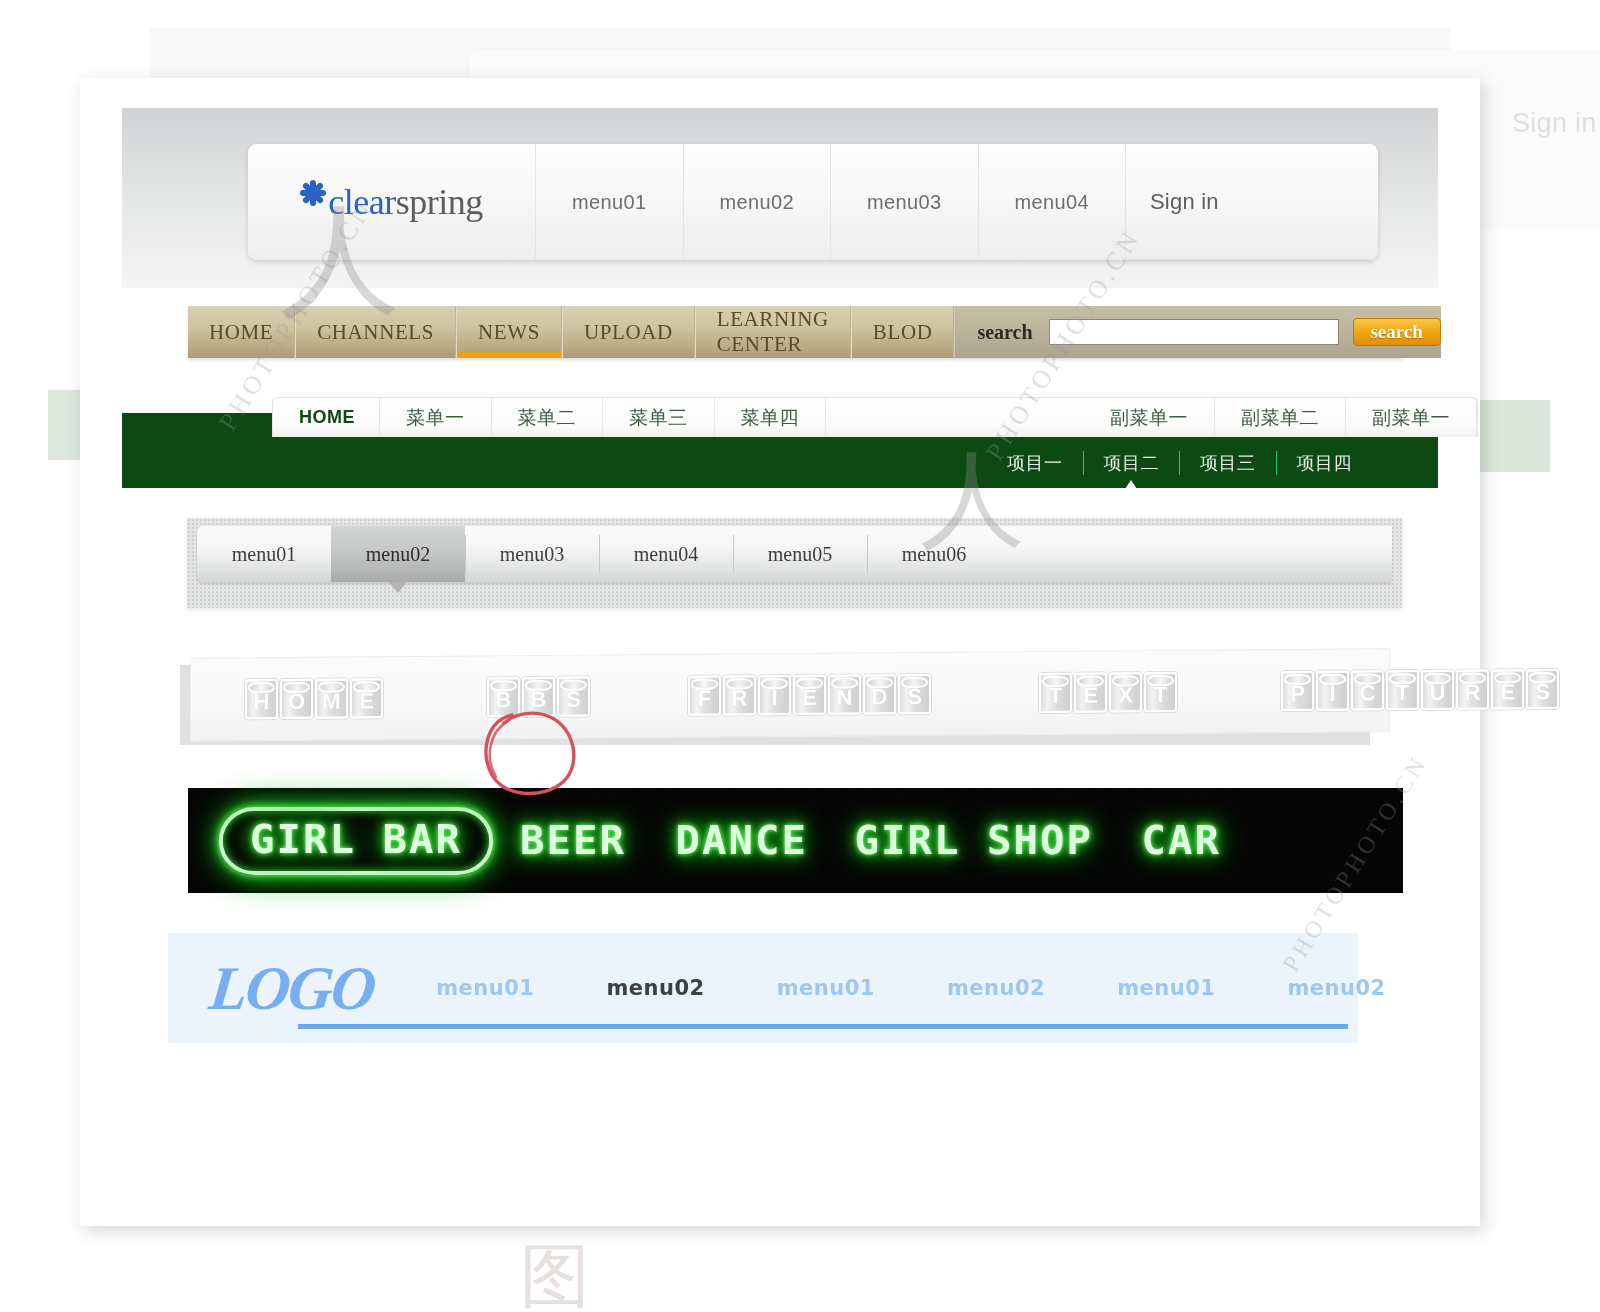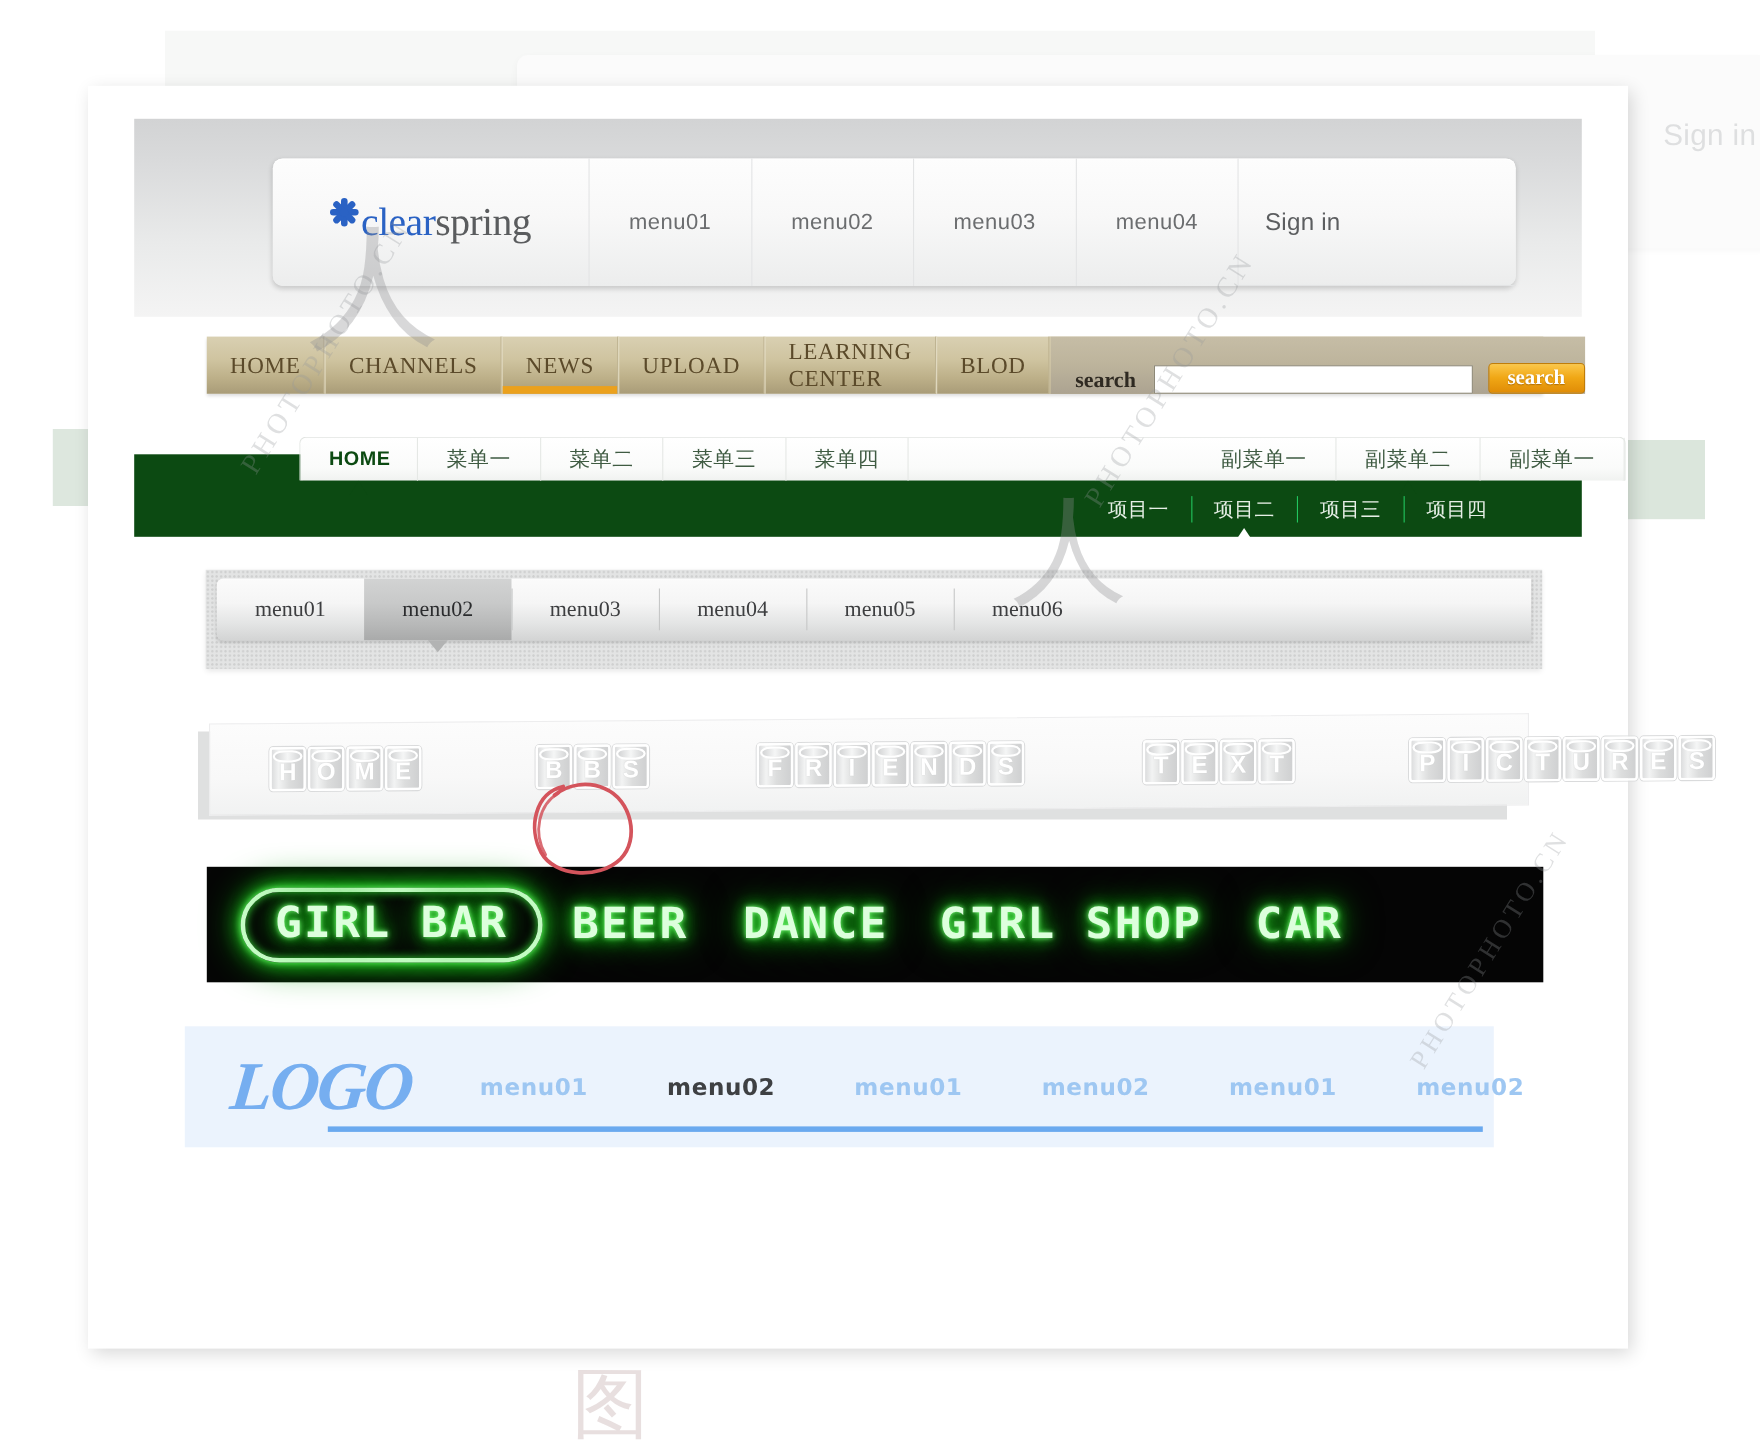--- a/index.html
+++ b/index.html
@@ -191,21 +191,21 @@
   .tan-item.active::after {
     content: "";
     position: absolute;
     left: 0; right: 0; bottom: 0;
     height: 7px;
     background: #eba11d;
   }
   .tan-search {
     flex: 1 1 0;
     display: flex;
-    align-items: flex-end;
+    align-items: center;
     background: linear-gradient(to bottom, #c6bda6 0%, #bdb49c 48%, #aca391 100%);
     padding-left: 22px;
     border-left: 1px solid #d5cbae;
   }
   .tan-search-label {
     font-family: "Liberation Serif", serif;
     font-size: 20px;
     color: #2f2a22;
     font-weight: bold;
     margin-right: 16px;

